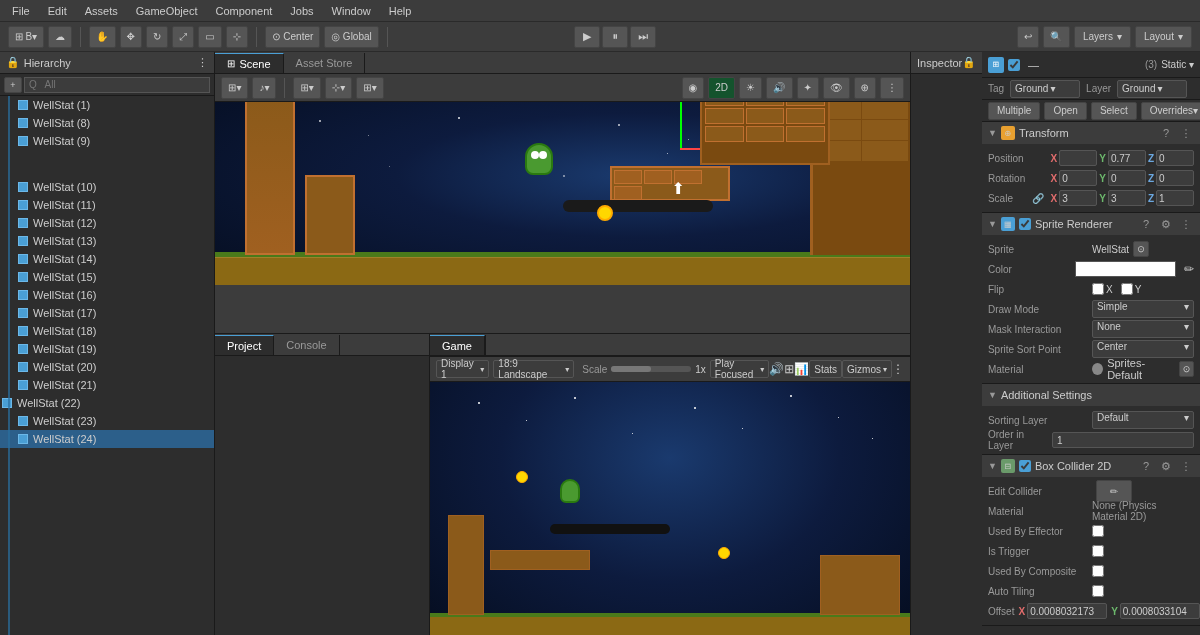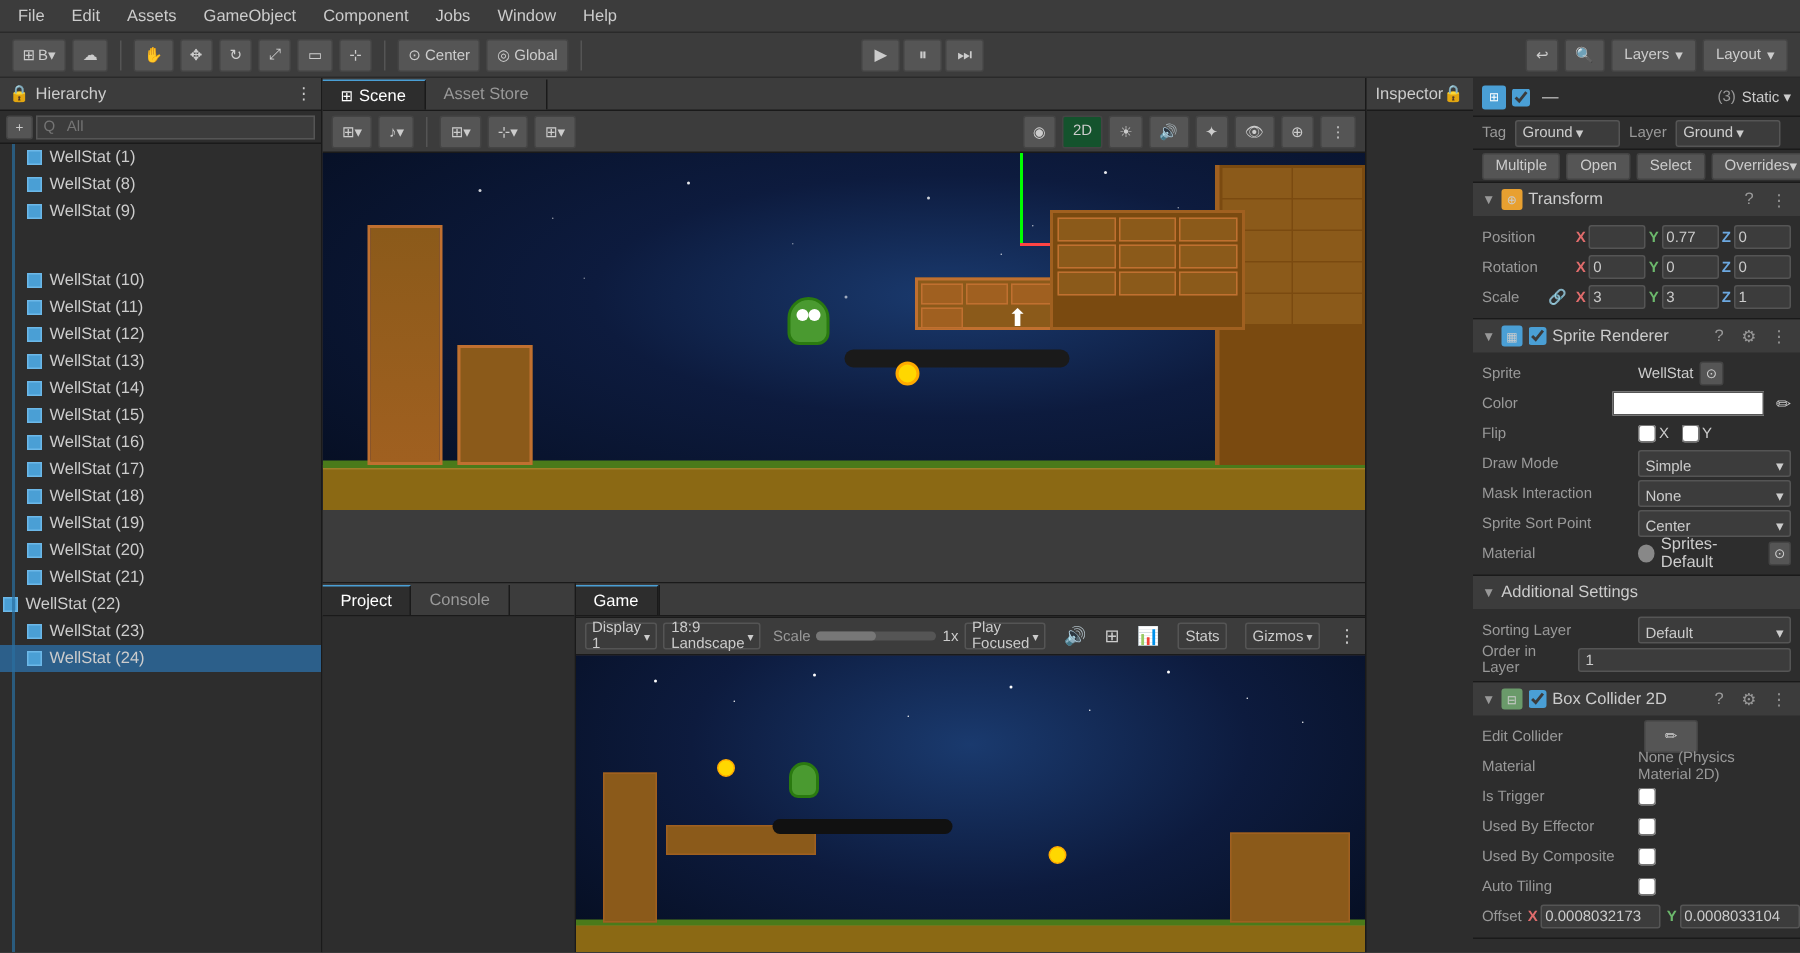--- a/index.html
+++ b/index.html
@@ -78,21 +78,21 @@
     .xyz-item { display: flex; align-items: center; gap: 2px; }
     .xyz-label { font-size: 10px; font-weight: bold; }
     .xyz-label.x { color: #e06c6c; }
     .xyz-label.y { color: #6cb86c; }
     .xyz-label.z { color: #6ca8e0; }
     .xyz-input { width: 38px; height: 16px; background: #3c3c3c; border: 1px solid #555; color: #ccc; font-size: 10px; padding: 0 2px; border-radius: 2px; }
     .sprite-ref { display: flex; align-items: center; gap: 4px; flex: 1; }
     .sprite-name { font-size: 10px; color: #ccc; }
     .sprite-pick { width: 16px; height: 16px; background: #555; border: 1px solid #444; color: #ccc; font-size: 9px; cursor: pointer; display: flex; align-items: center; justify-content: center; border-radius: 2px; }
     .color-swatch { width: 120px; height: 16px; background: #ffffff; border: 1px solid #555; }
-    .dropdown-select { height: 18px; background: #3c3c3c; border: 1px solid #555; color: #ccc; font-size: 10px; flex: 1; padding: 0 4px; cursor: pointer; border-radius: 2px; display: flex; align-items: flex-end; justify-content: space-between; }
+    .dropdown-select { height: 18px; background: #3c3c3c; border: 1px solid #555; color: #ccc; font-size: 10px; flex: 1; padding: 0 4px; cursor: pointer; border-radius: 2px; display: flex; align-items: flex-start; justify-content: space-between; }
     .flip-checkbox-group { display: flex; gap: 8px; flex: 1; }
     .flip-item { display: flex; align-items: center; gap: 2px; font-size: 10px; color: #ccc; }
     .flip-check { width: 12px; height: 12px; }
 
     
     .sky-bg {
       width: 100%; height: 100%;
       background: radial-gradient(ellipse at 60% 40%, #1a3a6e 0%, #0d1b3e 40%, #050d1f 100%);
       position: relative;
       overflow: hidden;
@@ -109,21 +109,21 @@
     .checkbox-item { width: 12px; height: 12px; background: #3c3c3c; border: 1px solid #666; }
     .offset-group { display: flex; gap: 4px; flex: 1; align-items: center; }
     .offset-item { display: flex; align-items: center; gap: 2px; }
     .offset-label-x { font-size: 10px; color: #e06c6c; font-weight: bold; }
     .offset-label-y { font-size: 10px; color: #6cb86c; font-weight: bold; }
     .offset-input { width: 80px; height: 16px; background: #3c3c3c; border: 1px solid #555; color: #ccc; font-size: 10px; padding: 0 2px; border-radius: 2px; }
 
     .layers-dropdown { height: 22px; padding: 0 8px; background: #555; border: 1px solid #444; color: #ccc; font-size: 10px; cursor: pointer; display: flex; align-items: center; gap: 4px; border-radius: 2px; }
     .layout-dropdown { height: 22px; padding: 0 8px; background: #555; border: 1px solid #444; color: #ccc; font-size: 10px; cursor: pointer; display: flex; align-items: center; gap: 4px; border-radius: 2px; }
 
-    .bottom-panels { display: flex; height: 247px; border-top: 1px solid #1a1a1a; margin-top: 48px; }
+    .bottom-panels { display: flex; height: 302px; border-top: 1px solid #1a1a1a; margin-top: 48px; }
     .project-console { width: 215px; background: #2d2d2d; border-right: 1px solid #1a1a1a; display: flex; flex-direction: column; }
     .game-view-container { flex: 1; display: flex; flex-direction: column; }
 
     .insp-scroll { overflow-y: auto; flex: 1; }
     .insp-scroll::-webkit-scrollbar { width: 6px; }
     .insp-scroll::-webkit-scrollbar-track { background: #2d2d2d; }
     .insp-scroll::-webkit-scrollbar-thumb { background: #555; }
 
     .vertical-line { position: absolute; left: 8px; top: 0; bottom: 0; width: 2px; background: #2a6fa0; opacity: 0.7; }
   </style>
@@ -451,21 +451,21 @@
             <span>18:9 Landscape</span>
             <span class="arrow-down">▾</span>
           </div>
           <div style="display:flex;align-items:center;gap:4px;margin-left:4px;">
             <span style="font-size:10px;color:#999;">Scale</span>
             <div style="width:80px;height:6px;background:#555;border-radius:3px;position:relative;">
               <div style="width:40px;height:6px;background:#777;border-radius:3px;"></div>
             </div>
             <span style="font-size:10px;color:#ccc;">1x</span>
           </div>
-          <div style="margin-left:auto;display:flex;gap:12px;align-items:center;">
+          <div style="margin-left:auto;display:flex;gap:0;align-items:center;">
             <div class="small-dropdown">
               <span>Play Focused</span>
               <span class="arrow-down">▾</span>
             </div>
             <span style="font-size:12px;">🔊</span>
             <span style="font-size:12px;">⊞</span>
             <span style="font-size:12px;">📊</span>
             <div class="small-dropdown">
               <span>Stats</span>
             </div>
@@ -723,25 +723,25 @@
         <div class="component-body">
           <div class="prop-row">
             <span class="prop-label">Edit Collider</span>
             <div class="edit-collider-btn">✏</div>
           </div>
           <div class="prop-row">
             <span class="prop-label">Material</span>
             <span style="font-size:10px;color:#999;flex:1;">None (Physics Material 2D)</span>
           </div>
           <div class="prop-row">
+            <span class="prop-label">Used By Effector</span>
+            <input type="checkbox" class="checkbox-item" style="">
+          </div>
+          <div class="prop-row">
             <span class="prop-label">Is Trigger</span>
-            <input type="checkbox" class="checkbox-item" style="">
-          </div>
-          <div class="prop-row">
-            <span class="prop-label">Used By Effector</span>
             <input type="checkbox" class="checkbox-item" style="">
           </div>
           <div class="prop-row">
             <span class="prop-label">Used By Composite</span>
             <input type="checkbox" class="checkbox-item" style="">
           </div>
           <div class="prop-row">
             <span class="prop-label">Auto Tiling</span>
             <input type="checkbox" class="checkbox-item" style="">
           </div>

